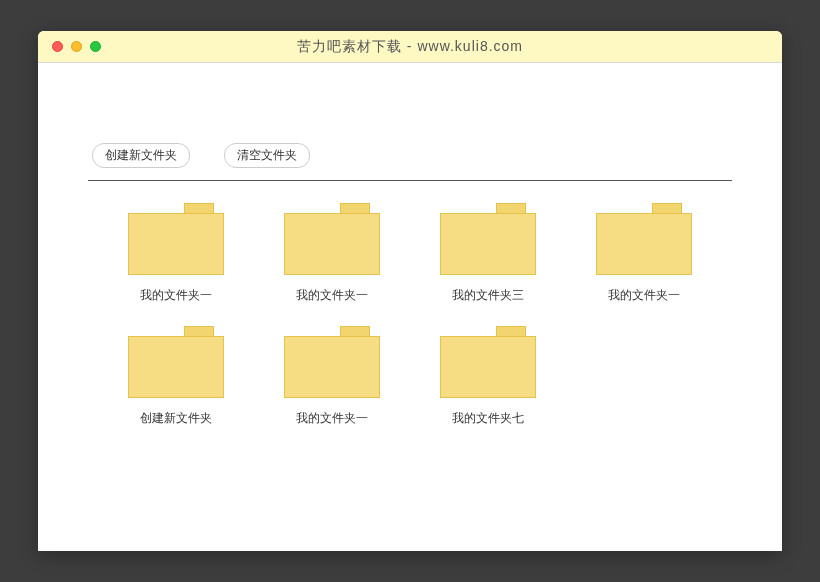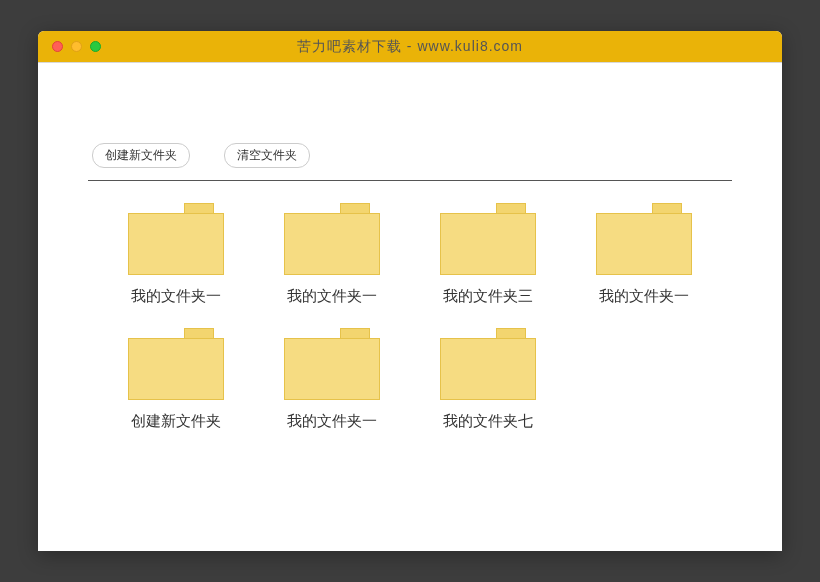--- a/index.html
+++ b/index.html
@@ -18,21 +18,21 @@
     height: 520px;
     background: #fff;
     border-radius: 6px 6px 0 0;
     box-shadow: 0 4px 20px rgba(0,0,0,0.3);
     display: flex;
     flex-direction: column;
     position: relative;
   }
   .titlebar {
     height: 32px;
-    background: #eab308;
+    background: #fef9c3;
     border-radius: 6px 6px 0 0;
     display: flex;
     align-items: center;
     position: relative;
     border-bottom: 1px solid #d8d8d8;
   }
   .traffic-lights {
     display: flex;
     gap: 8px;
     padding-left: 14px;
@@ -110,21 +110,21 @@
   .folder-body {
     position: absolute;
     top: 10px;
     left: 0;
     right: 0;
     bottom: 0;
     background: #f6dc82;
     border: 1px solid #e6c24a;
   }
   .folder-label {
-    font-size: 15px;
+    font-size: 12px;
     color: #333;
     text-align: center;
   }
 </style>
 </head>
 <body>
 
 <div class="window">
 
   <div class="titlebar">

